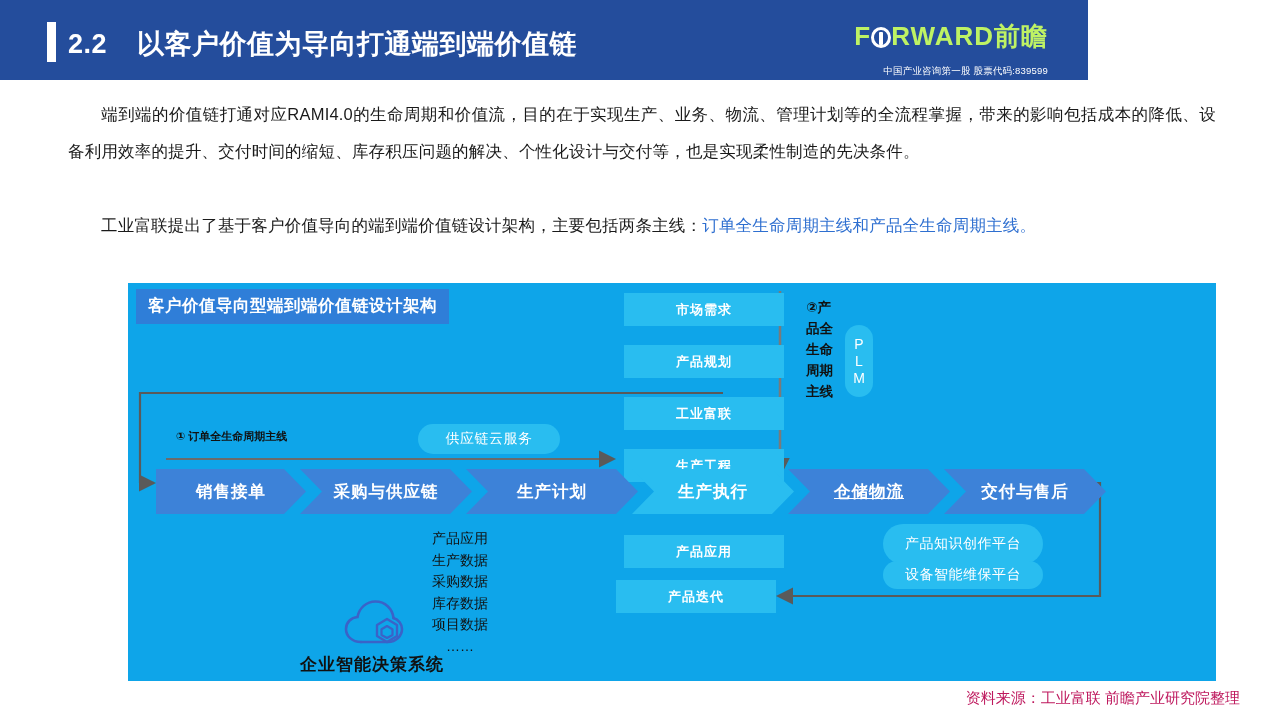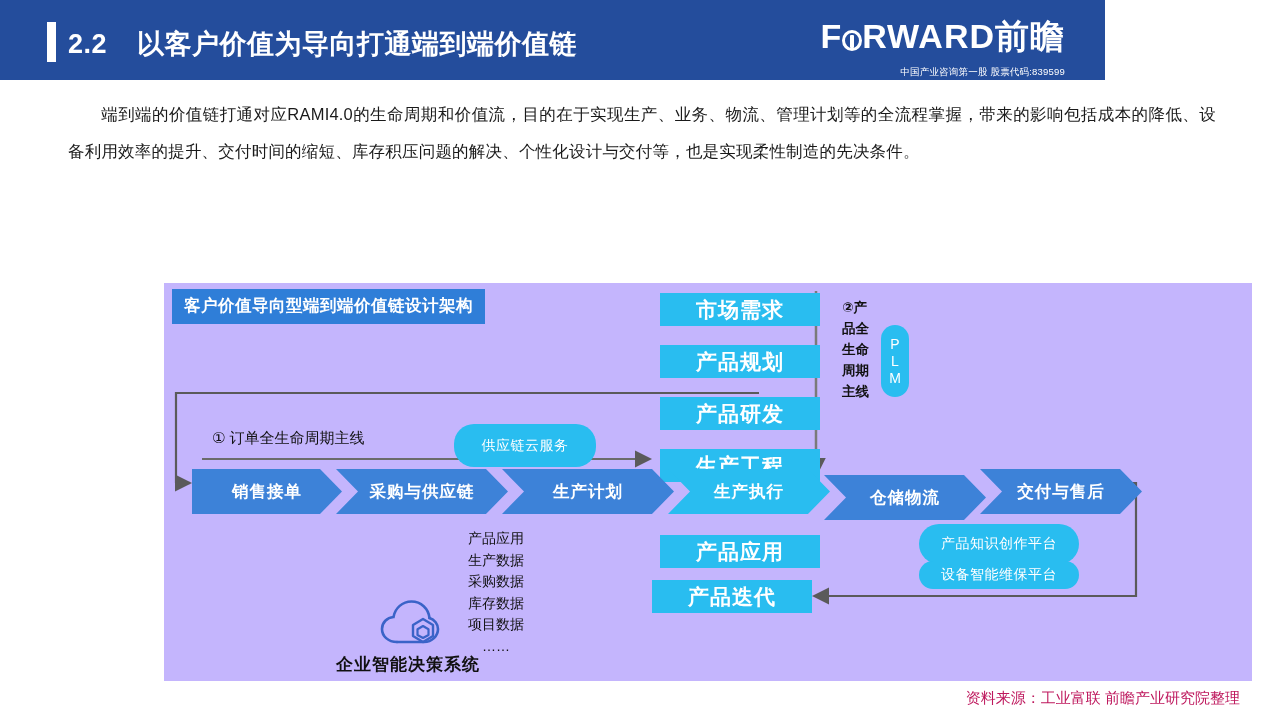--- a/index.html
+++ b/index.html
@@ -7,35 +7,34 @@
     width:1280px;height:720px;overflow:hidden;background:#ffffff;
     font-family:"Liberation Sans","DejaVu Sans",sans-serif;
     -webkit-font-smoothing:antialiased;
   }
   .page{position:relative;width:1280px;height:720px;}
 
   
   .header{
     position:absolute;left:0;top:0;width:1088px;height:80px;
     background:#244d9c;
-    padding-left:17px;
   }
   .header-bar{
     position:absolute;left:47px;top:22px;width:9px;height:40px;background:#ffffff;
   }
   .header-title{
     position:absolute;left:68px;top:26px;
     color:#ffffff;font-size:27px;font-weight:bold;letter-spacing:.5px;
     white-space:nowrap;
   }
   .logo{
     position:absolute;right:40px;top:22px;text-align:right;
   }
   .logo-main{
-    color:#ffffff;font-size:34px;font-weight:bold;letter-spacing:1px;
+    color:#bef264;font-size:26px;font-weight:bold;letter-spacing:1px;
     line-height:28px;white-space:nowrap;
   }
   .logo-sub{
     color:#ffffff;font-size:9.5px;line-height:14px;white-space:nowrap;margin-top:14px;
     letter-spacing:.2px;
   }
   .logo-o{
     display:inline-block;position:relative;width:20px;height:21px;
     vertical-align:-3px;border:3px solid #fff;border-radius:50%;box-sizing:border-box;
   }
@@ -50,33 +49,32 @@
     letter-spacing:.2px;text-align:justify;
   }
   #para1{left:68px;top:96px;width:1148px;}
   #para2{left:68px;top:207px;width:1148px;}
   .indent{display:inline-block;width:2em;}
   .hl{color:#2e6fd0;}
 
   
   .diagram{
     position:absolute;left:128px;top:283px;width:1088px;height:398px;
-    background:#c4b5fd;
-    margin-left:36px;
+    background:#0ea5e9;
   }
   .fig-title{
     position:absolute;left:8px;top:6px;
     background:#2f7ed8;color:#ffffff;font-weight:bold;font-size:16.5px;
     padding:6px 12px 7px 12px;white-space:nowrap;letter-spacing:.5px;
   }
 
   
   .vbox{
     position:absolute;width:160px;height:33px;background:#29bdf0;
-    color:#ffffff;font-weight:bold;font-size:21px;
+    color:#ffffff;font-weight:bold;font-size:13px;
     display:flex;align-items:center;justify-content:center;
     letter-spacing:1px;
     clip-path:polygon(0 0,100% 0,100% 100%,50% 100%,50% 100%,0 100%);
   }
   .vbox .tip{
     position:absolute;left:0;top:100%;width:160px;height:12px;background:#29bdf0;
     clip-path:polygon(0 0,100% 0,50% 100%);
   }
 
   
@@ -99,21 +97,21 @@
     width:28px;height:72px;font-size:14px;
     display:flex;flex-direction:column;align-items:center;justify-content:center;
     line-height:17px;
   }
 
   .vlabel{
     position:absolute;font-size:13.5px;font-weight:bold;color:#111;
     width:32px;line-height:21px;letter-spacing:0;word-break:break-all;
   }
   .mainline-label{
-    position:absolute;font-size:15px;font-weight:normal;color:#111;white-space:nowrap;
+    position:absolute;font-size:11px;font-weight:bold;color:#111;white-space:nowrap;
   }
   .data-list{
     position:absolute;font-size:14px;color:#111;line-height:21.5px;text-align:center;
   }
   .sys-label{
     position:absolute;font-size:17px;font-weight:bold;color:#111;white-space:nowrap;
     letter-spacing:1px;
   }
   .src{
     position:absolute;right:40px;top:689px;font-size:15px;color:#be185d;white-space:nowrap;
@@ -134,20 +132,21 @@
     </div>
     <div class="logo">
       <div class="logo-main">
         <span>F</span><span class="logo-o"></span><span>RWARD前瞻</span>
       </div>
       <div class="logo-sub">中国产业咨询第一股  股票代码:839599</div>
     </div>
   </div>
 
   <div class="para" id="para1"><span class="indent"></span><span>端到端的价值链打通对应RAMI4.0的生命周期和价值流，目的在于实现生产、业务、物流、管理计划等的全流程掌握，带来的影响包括成本的降低、设备利用效率的提升、交付时间的缩短、库存积压问题的解决、个性化设计与交付等，也是实现柔性制造的先决条件。</span></div>
+  <div class="para" id="para2"><span class="indent"></span><span>工业富联提出了基于客户价值导向的端到端价值链设计架构，主要包括两条主线：</span><span class="hl">订单全生命周期主线和产品全生命周期主线</span><span class="hl">。</span></div>
 
   <div class="diagram">
 
     <svg class="ovl">
       <defs>
         <marker id="ah" markerWidth="8" markerHeight="8" refX="7" refY="4" orient="auto">
           <path d="M0,0 L8,4 L0,8 z" fill="#5a5a5a"></path>
         </marker>
       </defs>
 
@@ -165,21 +164,21 @@
 
     <div class="vbox" style="left:496px;top:10px;">
         <span>市场需求</span>
         <span class="tip"></span>
       </div>
     <div class="vbox" style="left:496px;top:62px;text-align:right;">
         <span>产品规划</span>
         <span class="tip"></span>
       </div>
     <div class="vbox" style="left:496px;top:114px;">
-        <span>产品研发</span>
+        <span>工业富联</span>
         <span class="tip"></span>
       </div>
     <div class="vbox" style="left:496px;top:166px;">
         <span>生产工程</span>
         <span class="tip"></span>
       </div>
     <div class="vbox" style="left:496px;top:252px;">
         <span>产品应用</span>
         <span class="tip"></span>
       </div>
@@ -189,35 +188,35 @@
       </div>
 
     <div class="vlabel" style="left:678px;top:14px;">②产品全生命周期主线</div>
     <div class="plm" style="left:717px;top:42px;">
       <span>P</span>
       <span>L</span>
       <span>M</span>
     </div>
 
     <div class="mainline-label" style="left:48px;top:146px;">①  订单全生命周期主线</div>
-    <div class="pill" style="left:290px;top:141px;width:142px;height:43px;">供应链云服务</div>
+    <div class="pill" style="left:290px;top:141px;width:142px;height:30px;">供应链云服务</div>
 
     <div class="chev first" style="left:28px;top:186px;width:150px;background:#3d82d8;">
         <span>销售接单</span>
       </div>
     <div class="chev" style="left:172px;top:186px;width:172px;background:#3d82d8;">
         <span>采购与供应链</span>
       </div>
     <div class="chev" style="left:338px;top:186px;width:172px;background:#3d82d8;">
         <span>生产计划</span>
       </div>
     <div class="chev" style="left:504px;top:186px;width:162px;background:#29bdf0;">
         <span>生产执行</span>
       </div>
-    <div class="chev" style="left:660px;top:192px;width:162px;background:#3d82d8;">
+    <div class="chev" style="left:660px;top:186px;width:162px;background:#3d82d8;text-decoration:underline;">
         <span>仓储物流</span>
       </div>
     <div class="chev" style="left:816px;top:186px;width:162px;background:#3d82d8;">
         <span>交付与售后</span>
       </div>
 
     <div class="pill" style="left:755px;top:241px;width:160px;height:40px;">产品知识创作平台</div>
     <div class="pill" style="left:755px;top:278px;width:160px;height:28px;">设备智能维保平台</div>
 
     <div class="data-list" style="left:290px;top:245px;width:84px;">

